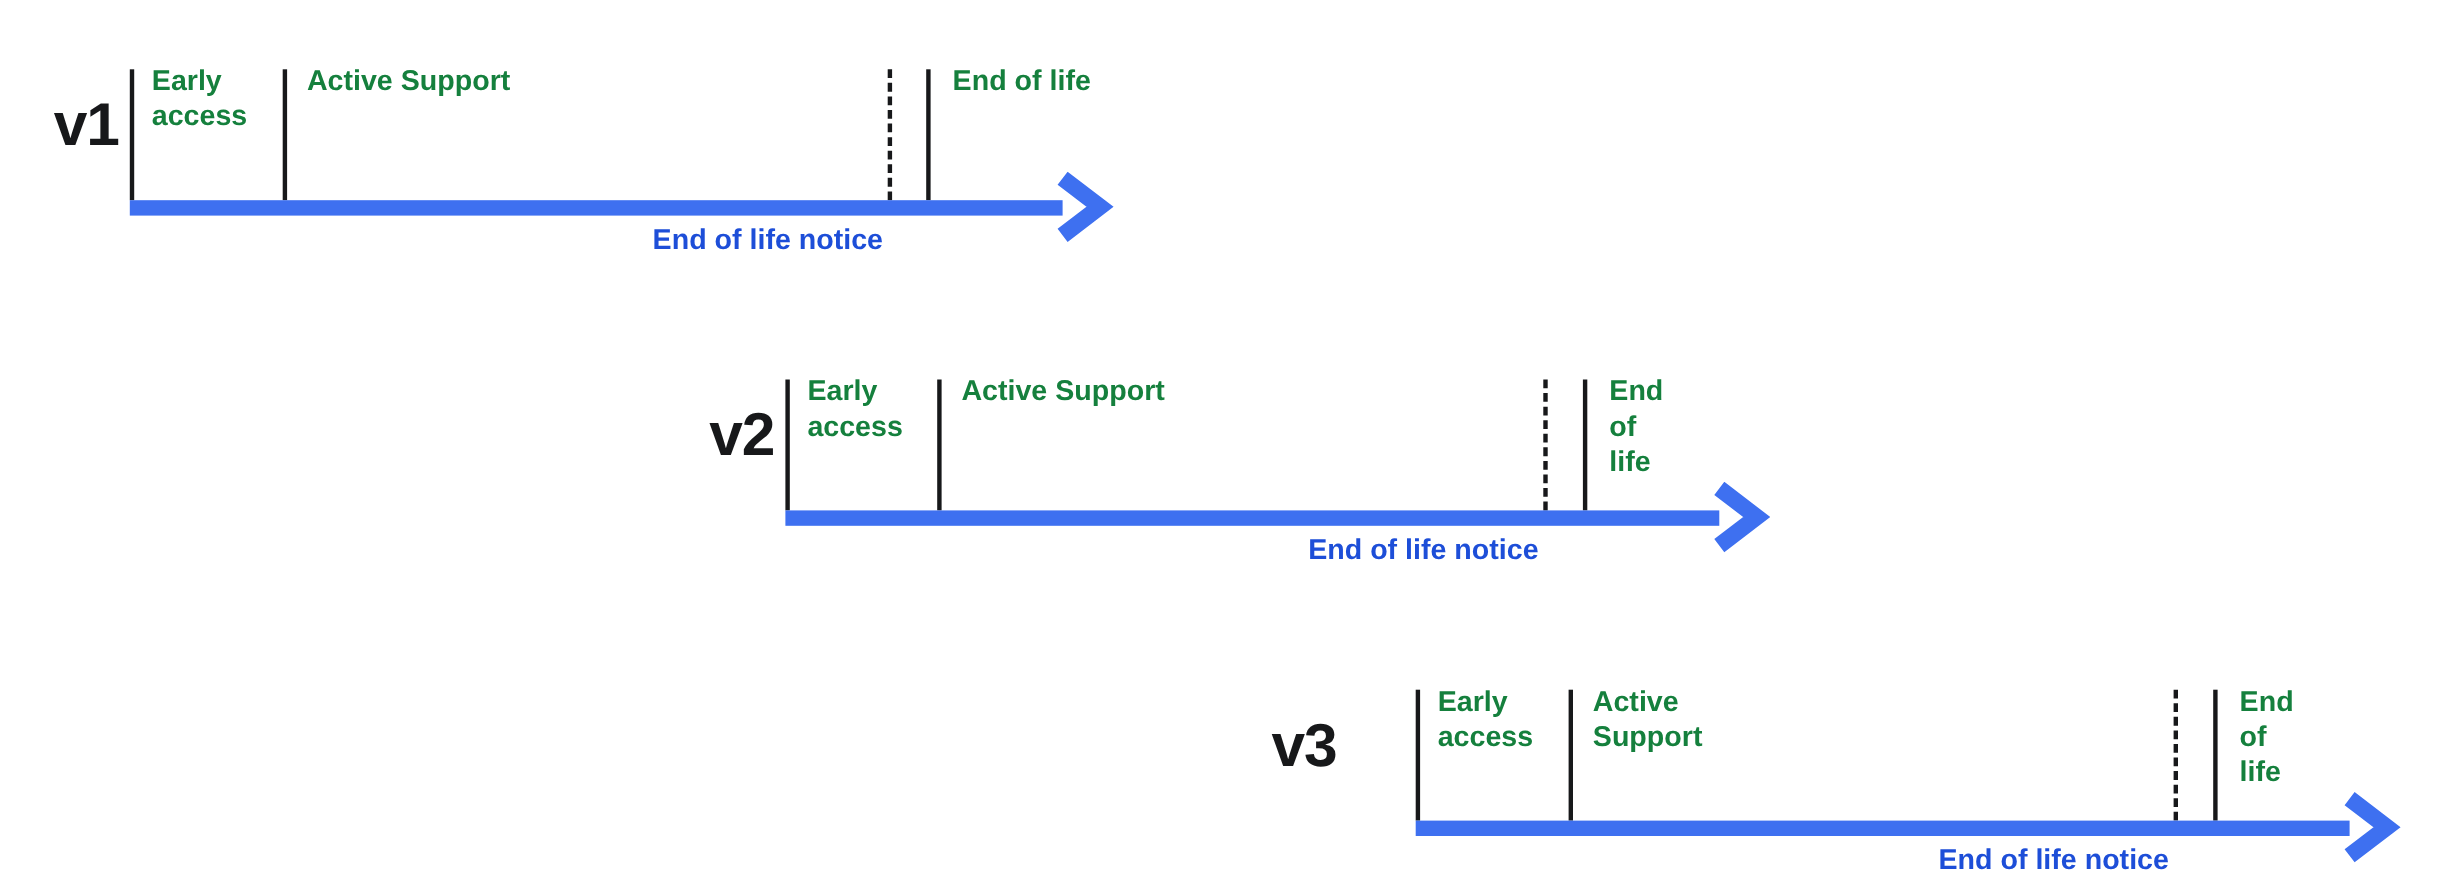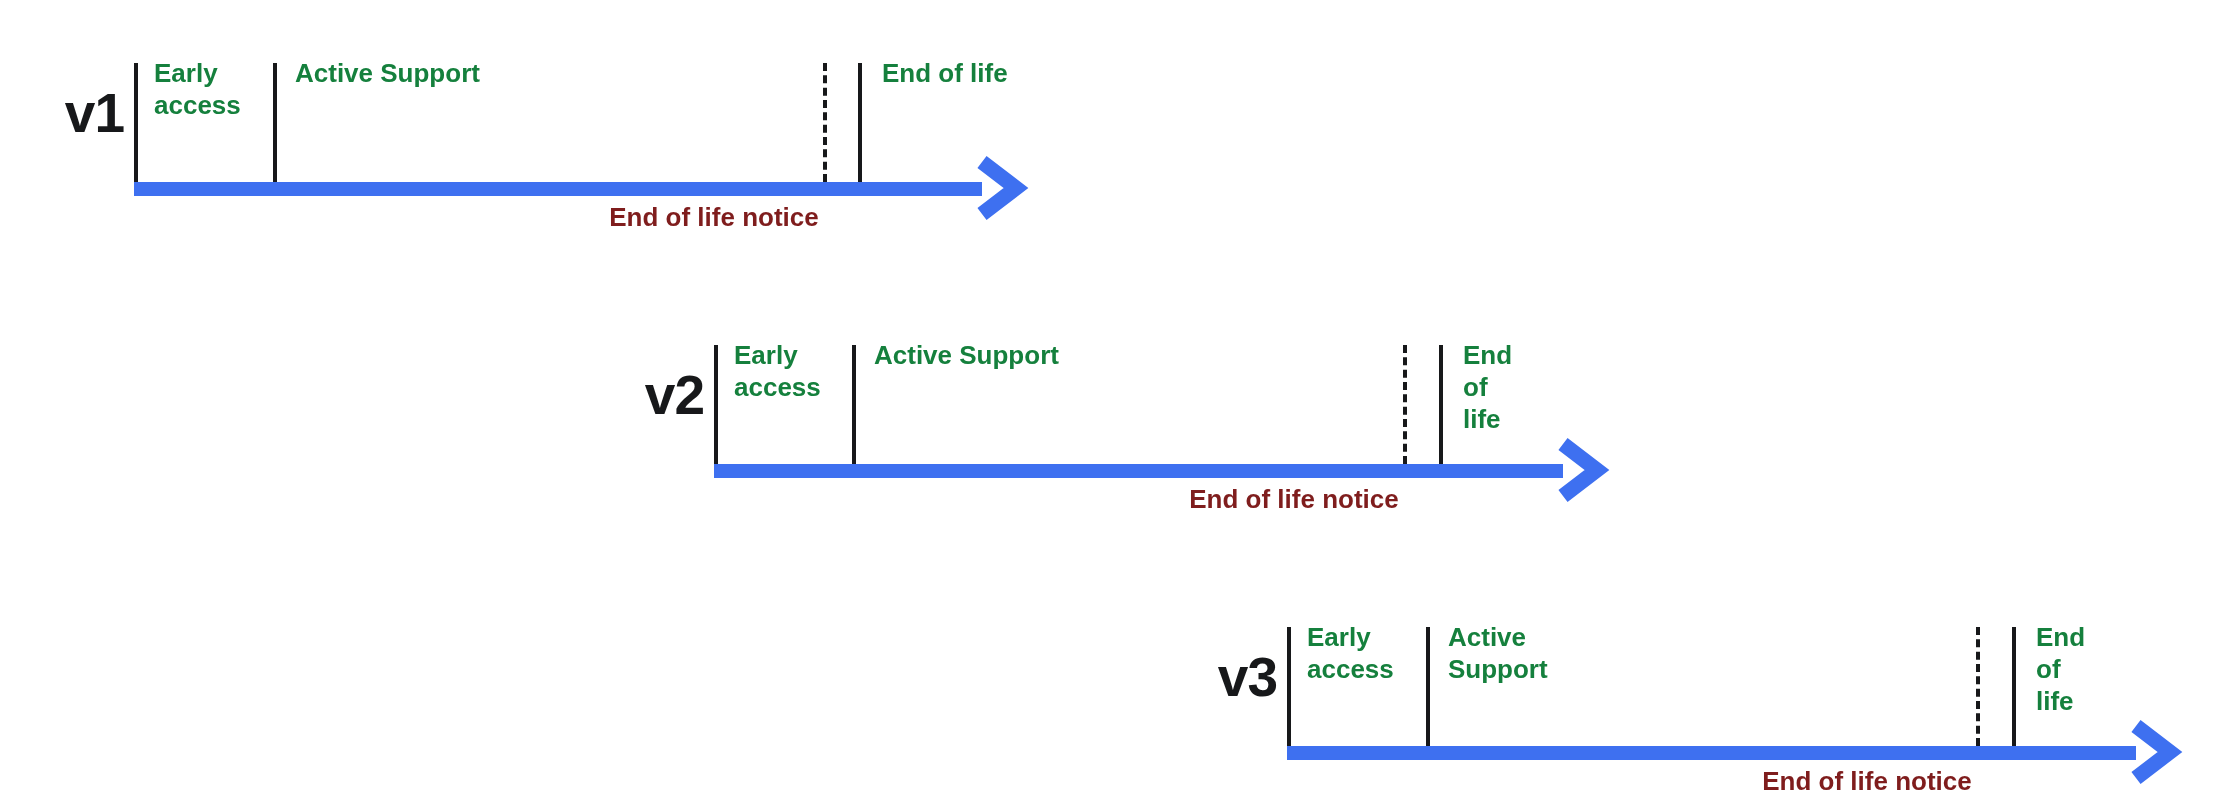--- a/index.html
+++ b/index.html
@@ -84,30 +84,30 @@
   }
   .bar-arrow svg { display: block; }
 
   
   .notice-label {
     position: absolute;
     top: 172px;
     font-size: 26px;
     font-weight: 700;
     line-height: 1.2;
-    color: #7f1d1d;
+    color: #1d4ed8;
     white-space: nowrap;
     text-align: center;
   }
 </style>
 </head>
 <body>
 
 <div id="diagram">
-    <div class="timeline-row" style="left: 17px; top: 30px; padding-left: 13px;">
+    <div class="timeline-row" style="left: 1px; top: 30px; padding-left: 13px;">
       <div class="version-label" style="left: 15px;">v1</div>
       <div class="marker" style="left: 117px;"></div>
       <div class="marker" style="left: 256px;"></div>
       <div class="marker dashed" style="left: 806px;"></div>
       <div class="marker" style="left: 841px;"></div>
       <div class="phase-label" style="left: 137px;">Early
 access</div>
       <div class="phase-label" style="left: 278px;">Active Support</div>
       <div class="phase-label" style="left: 865px;">End of life</div>
       <div class="lifecycle-bar" style="left: 117px; width: 848px; background: rgb(62, 112, 240);"></div>
@@ -130,21 +130,21 @@
       <div class="phase-label" style="left: 1452px;">End of life</div>
       <div class="lifecycle-bar" style="left: 703px; width: 849px; background: rgb(62, 112, 240);"></div>
       <div class="bar-arrow" style="left: 1542px;">
         <svg viewBox="0 0 66 66" width="66" height="66">
           <path d="M10 6 L44 32 L10 58" fill="none" stroke="#3e70f0" stroke-width="15" stroke-linecap="butt" stroke-linejoin="miter"></path>
         </svg>
       </div>
       <div class="notice-label" style="left: 1083px; width: 400px;">End of life notice</div>
     </div>
     <div class="timeline-row" style="left: 0px; top: 594px;">
-      <div class="version-label" style="left: 1185px;">v3</div>
+      <div class="version-label" style="left: 1123px;">v3</div>
       <div class="marker" style="left: 1287px;"></div>
       <div class="marker" style="left: 1426px;"></div>
       <div class="marker dashed" style="left: 1976px;"></div>
       <div class="marker" style="left: 2012px;"></div>
       <div class="phase-label" style="left: 1307px;">Early
 access</div>
       <div class="phase-label" style="left: 1448px;">Active Support</div>
       <div class="phase-label" style="left: 2036px;">End of life</div>
       <div class="lifecycle-bar" style="left: 1287px; width: 849px; background: rgb(62, 112, 240);"></div>
       <div class="bar-arrow" style="left: 2126px;">

